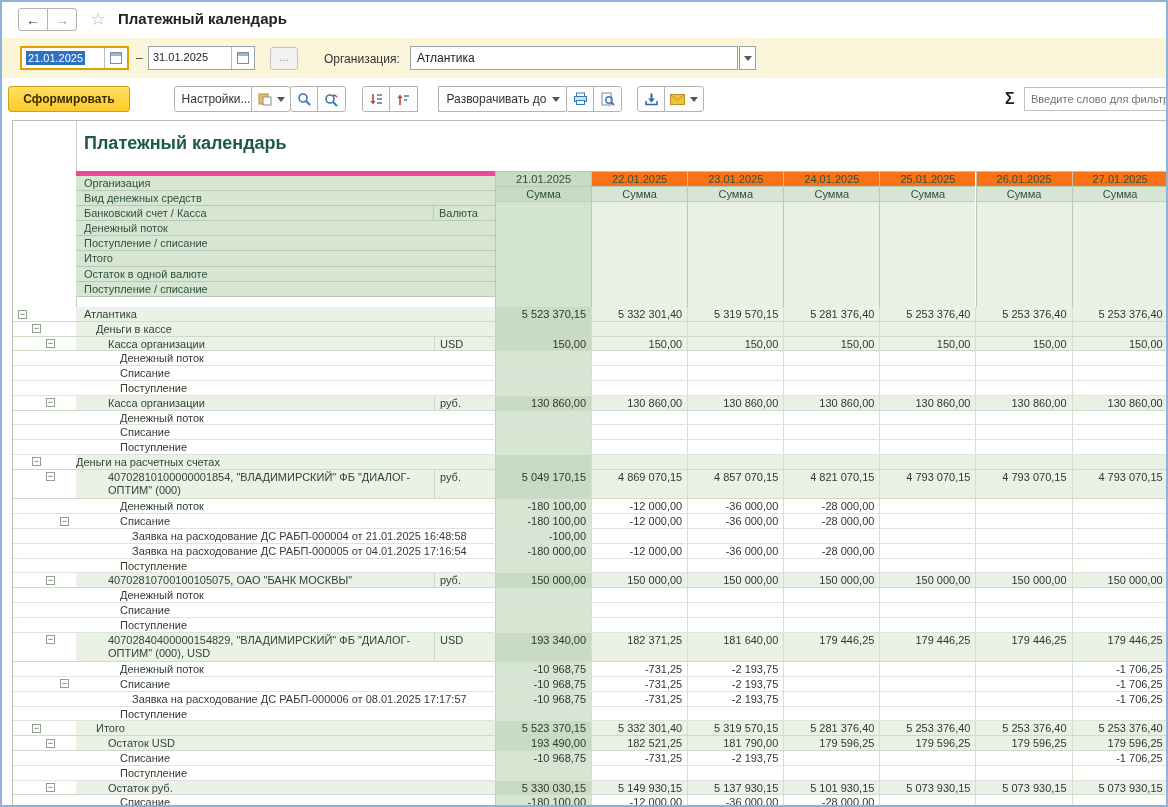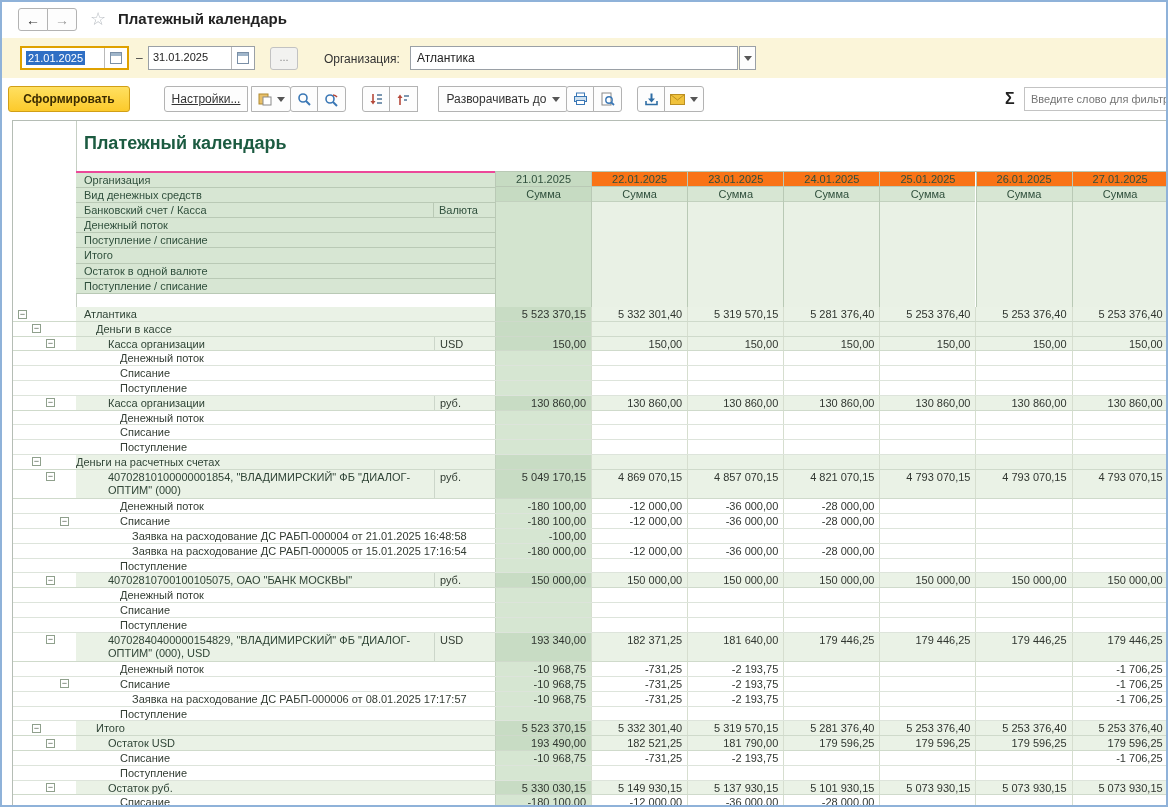--- a/index.html
+++ b/index.html
@@ -40,21 +40,21 @@
   .grp-m{border-radius:0;margin-left:-1px;}
   .grp-r{border-radius:0 3px 3px 0;margin-left:-1px;}
   .ddarrow{margin-left:5px;}
   .sigma{position:absolute;left:1003px;top:12px;font-size:16px;font-weight:bold;color:#222;}
   .filterinput{position:absolute;left:1022px;top:9px;width:170px;height:24px;border:1px solid #c3c3c3;font-size:11px;padding:0 6px;box-sizing:border-box;color:#888;font-family:"Liberation Sans",sans-serif;}
 
   
   .report{position:absolute;left:10px;top:118px;width:1154px;bottom:0;background:#fff;border-top:1px solid #b5bdb5;border-left:1px solid #b5bdb5;overflow:hidden;box-sizing:border-box;}
   .gutter-line{position:absolute;left:63px;top:0;bottom:0;width:1px;background:#c6cfc4;}
   .rep-title{position:absolute;left:71px;top:12px;font-size:18px;font-weight:bold;color:#1c5b41;}
-  .hlabels{position:absolute;left:63px;top:50px;width:419px;border-top:2px solid #ec4899;box-sizing:border-box;}
+  .hlabels{position:absolute;left:63px;top:50px;width:419px;border-top:5px solid #ec4899;box-sizing:border-box;}
   .hrow{display:flex;height:15.1px;background:#d7e6d3;border-bottom:1px solid #b9c9b5;box-sizing:border-box;font-size:11px;color:#2f4f3c;line-height:13px;}
   .hrow .hl{padding:1px 0 0 8px;width:357px;box-sizing:border-box;white-space:nowrap;overflow:hidden;}
   .hrow .hl.wide{width:419px;}
   .hrow .hv{width:62px;border-left:1px solid #b9c9b5;box-sizing:border-box;padding:1px 0 0 5px;}
   .dcols{position:absolute;left:482px;top:50px;width:672px;height:136px;border-top:1px solid #b9c9b5;box-sizing:border-box;}
   .datecol{position:absolute;top:0;bottom:0;width:96.1px;border-left:1px solid #b9c9b5;box-sizing:border-box;background:#e9f1e5;}
   .datecol .dhead{height:15.1px;background:#f97316;border-bottom:1px solid #b9c9b5;text-align:center;font-size:11px;color:#2f4f3c;line-height:14px;box-sizing:border-box;}
   .datecol .dsum{height:15.1px;background:#d7e6d3;border-bottom:1px solid #c2d1be;text-align:center;font-size:11px;color:#2f4f3c;line-height:14px;box-sizing:border-box;}
   .datecol.cur{background:#d3e4cf;}
   .datecol.cur .dhead,.datecol.cur .dsum{background:#c6dbc2;}
@@ -114,21 +114,21 @@
     <div class="orglabel">Организация:</div>
     <input class="orginput" value="Атлантика" style="">
     <div class="orgdd">
         <span class="tri"></span>
       </div>
   </div>
 
   <div class="toolbar">
     <div class="tbtn gen" style="left:6px;width:122px;">Сформировать</div>
 
-    <div class="tbtn grp-l" style="left:162px;width:84px;text-decoration:underline;">Настройки...</div>
+    <div class="tbtn grp-l" style="left:172px;width:84px;">Настройки...</div>
     <div class="tbtn grp-r" style="left:250px;width:40px;">
       <svg class="icon-svg" width="14" height="14" viewBox="0 0 14 14">
           <rect x="1" y="2" width="9" height="10" fill="#e8c06a" stroke="#b08a30"></rect>
           <rect x="5" y="5" width="8" height="8" fill="#fff" stroke="#8a8a8a"></rect>
         </svg>
       <span class="tri ddarrow"></span>
     </div>
 
     <div class="tbtn grp-l" style="left:288px;width:29px;">
       <svg class="icon-svg" width="15" height="15" viewBox="0 0 15 15">
@@ -451,21 +451,21 @@
           <div class="cell-amt first">-100,00</div>
           <div class="cell-amt"></div>
           <div class="cell-amt"></div>
           <div class="cell-amt"></div>
           <div class="cell-amt"></div>
           <div class="cell-amt"></div>
           <div class="cell-amt"></div>
         </div>
         <div class="drow">
           <div class="gcell"></div>
-          <div class="cell-lab wide" style="padding-left: 56px;">Заявка на расходование ДС РАБП-000005 от 15.01.2025 17:16:54</div>
+          <div class="cell-lab wide" style="padding-left: 56px;">Заявка на расходование ДС РАБП-000005 от 04.01.2025 17:16:54</div>
           <div class="cell-amt first">-180 000,00</div>
           <div class="cell-amt">-12 000,00</div>
           <div class="cell-amt">-36 000,00</div>
           <div class="cell-amt">-28 000,00</div>
           <div class="cell-amt"></div>
           <div class="cell-amt"></div>
           <div class="cell-amt"></div>
         </div>
         <div class="drow">
           <div class="gcell"></div>

